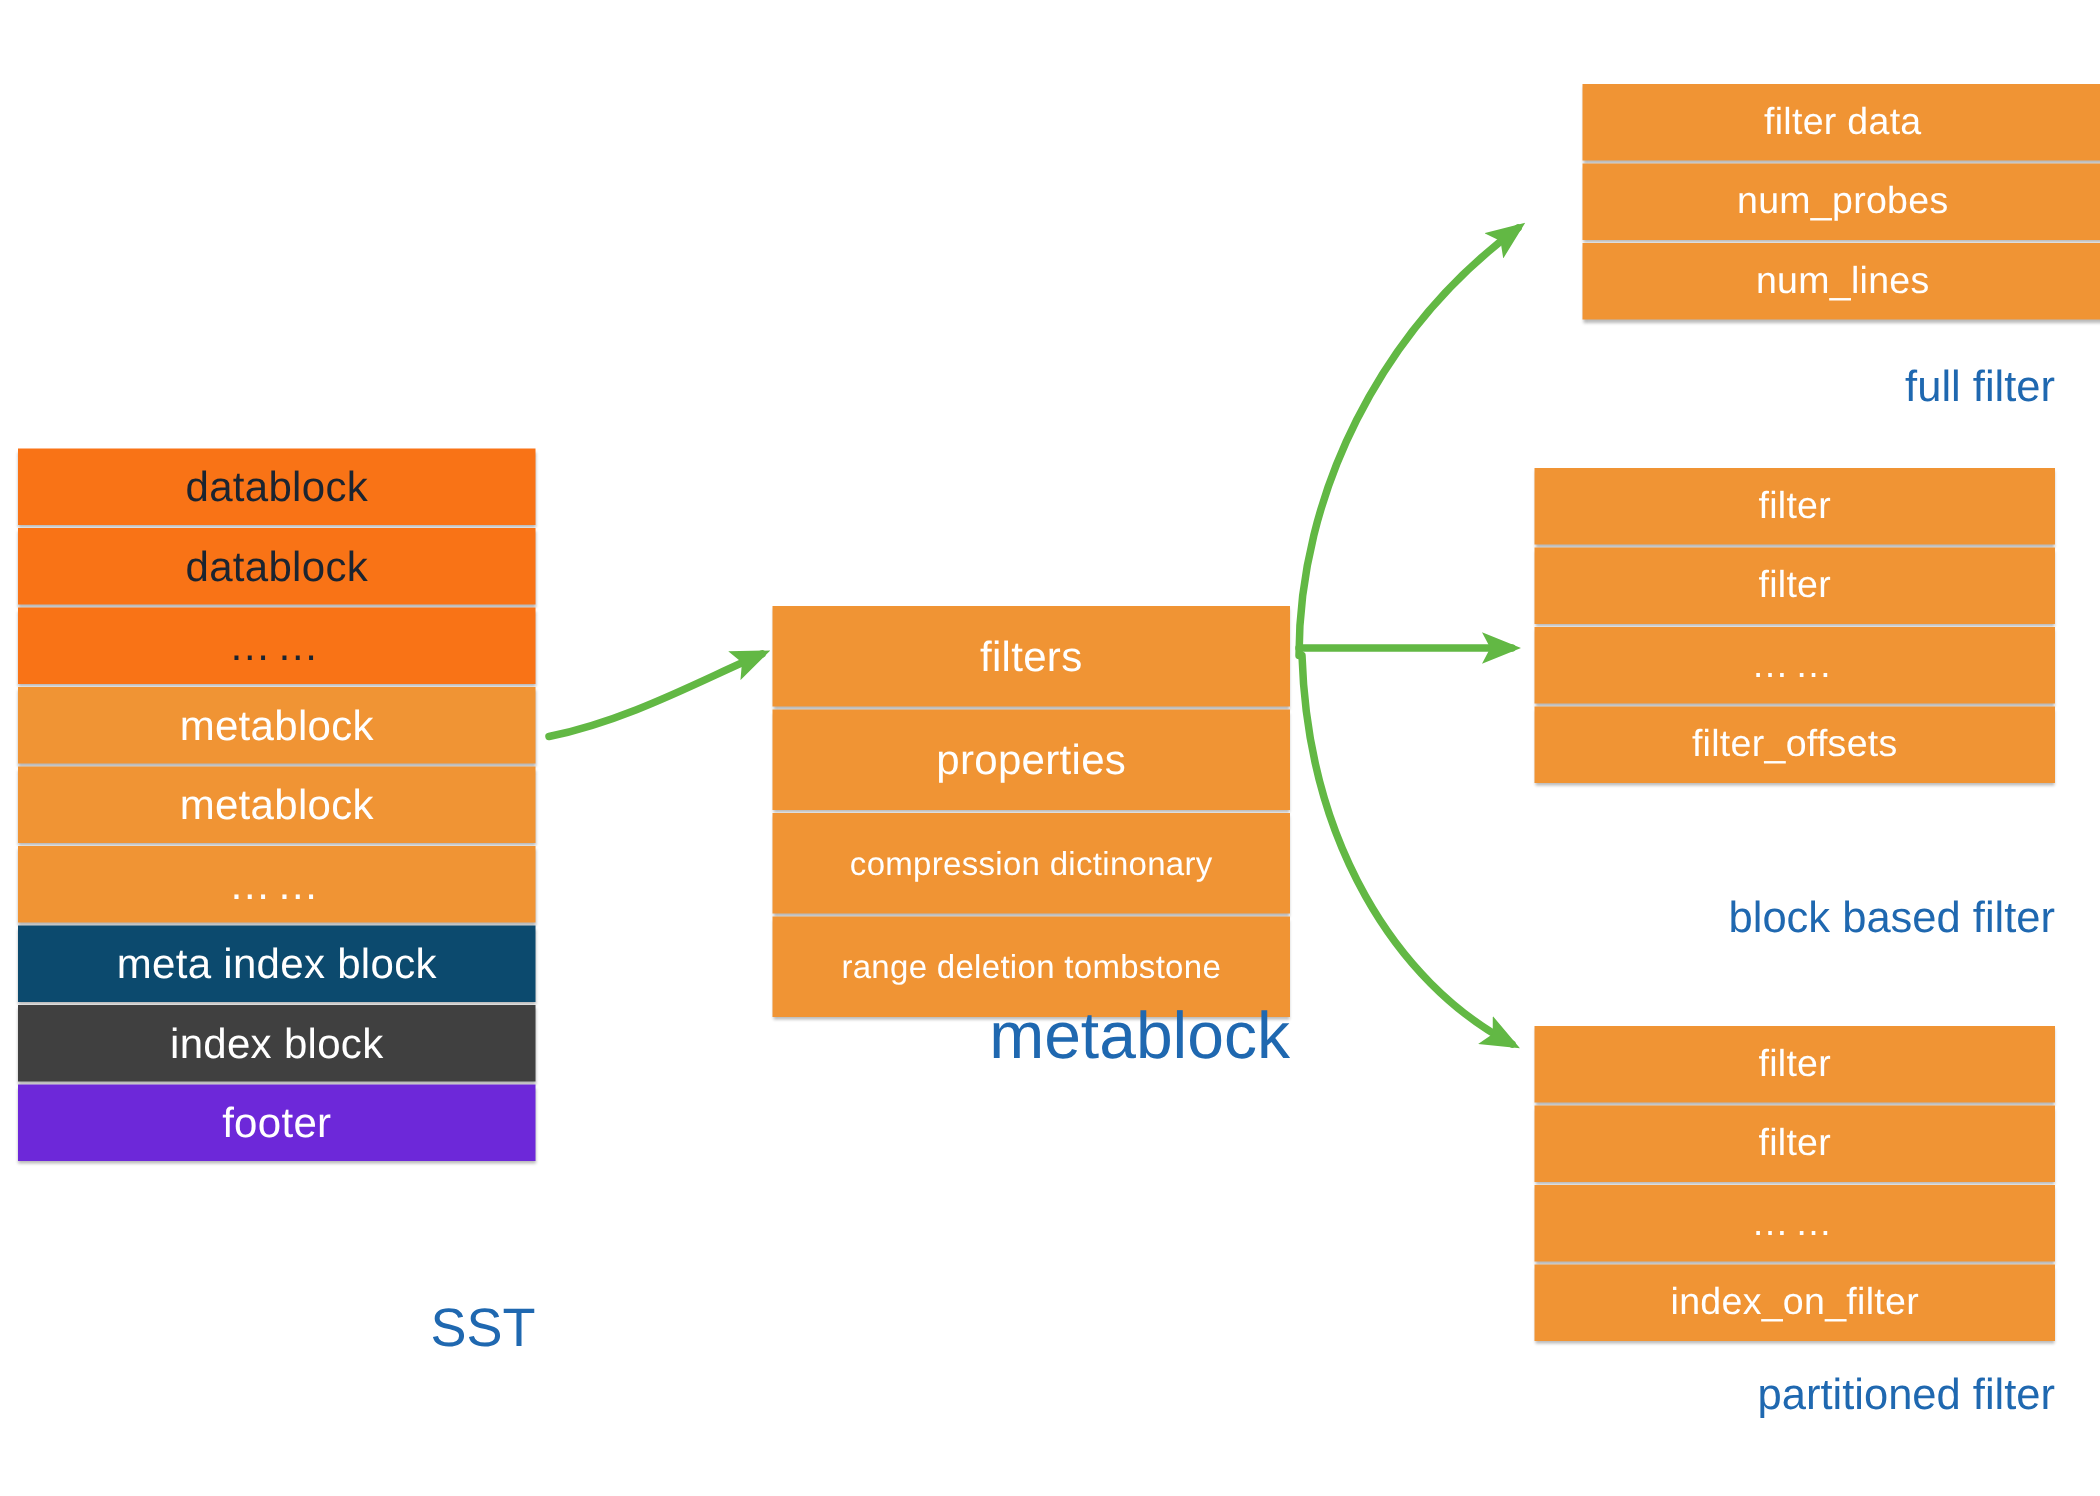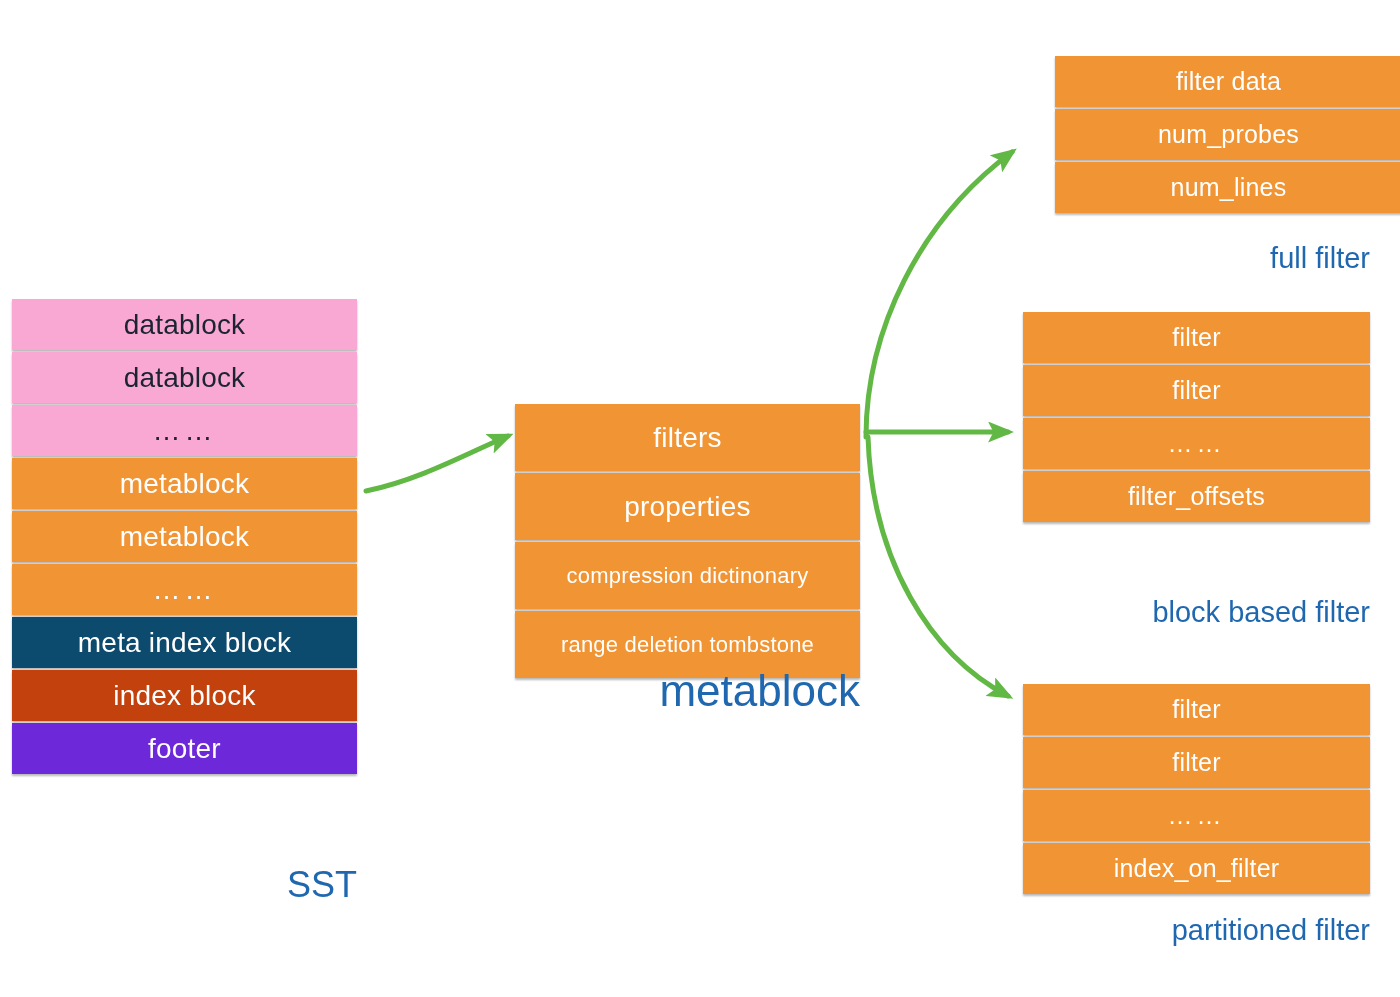--- a/index.html
+++ b/index.html
@@ -33,24 +33,24 @@
     justify-content: center;
     color: #ffffff;
     letter-spacing: 0.2px;
     box-shadow: 0 2px 2px rgba(0,0,0,0.28);
     margin-bottom: 2px;
     text-align: center;
     white-space: nowrap;
   }
   .block:last-child { margin-bottom: 13px; }
 
-  .c-blue   { background: #f9a8d4; color: #1b2430; }
+  .c-blue   { background: #f97316; color: #1b2430; }
   .c-orange { background: #f09434; }
   .c-lgray  { background: #0c4a6e; }
-  .c-gray   { background: #c2410c; }
+  .c-gray   { background: #404040; }
   .c-yellow { background: #6d28d9; }
 
   
   #sst-stack { left: 12px; top: 299px; width: 345px; }
   #sst-stack .block { height: 51px; font-size: 28px; }
   #sst-stack .block.dots { font-size: 28px; letter-spacing: 4px; }
 
   
   #metablock-stack { left: 515px; top: 404px; width: 345px; }
   #metablock-stack .block { height: 67px; font-size: 28px; }

